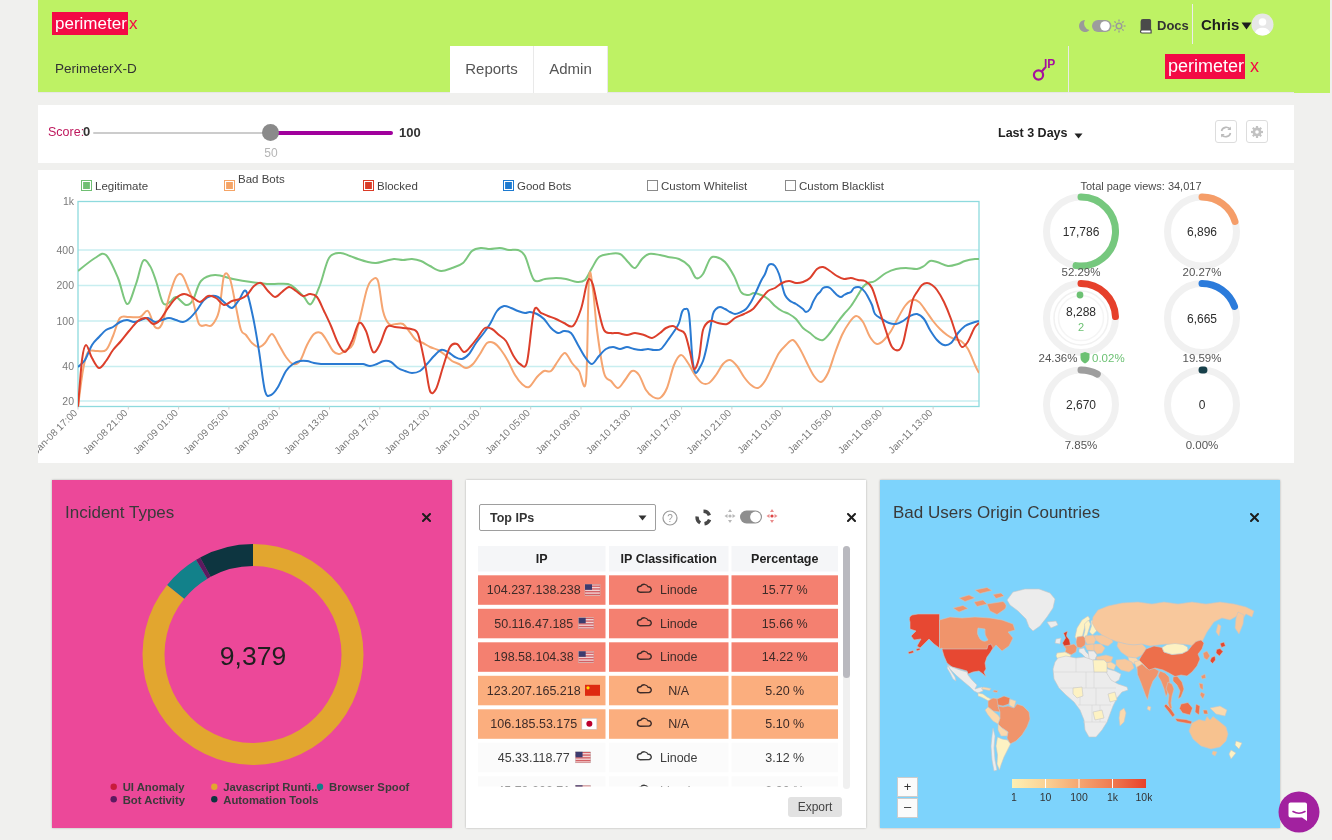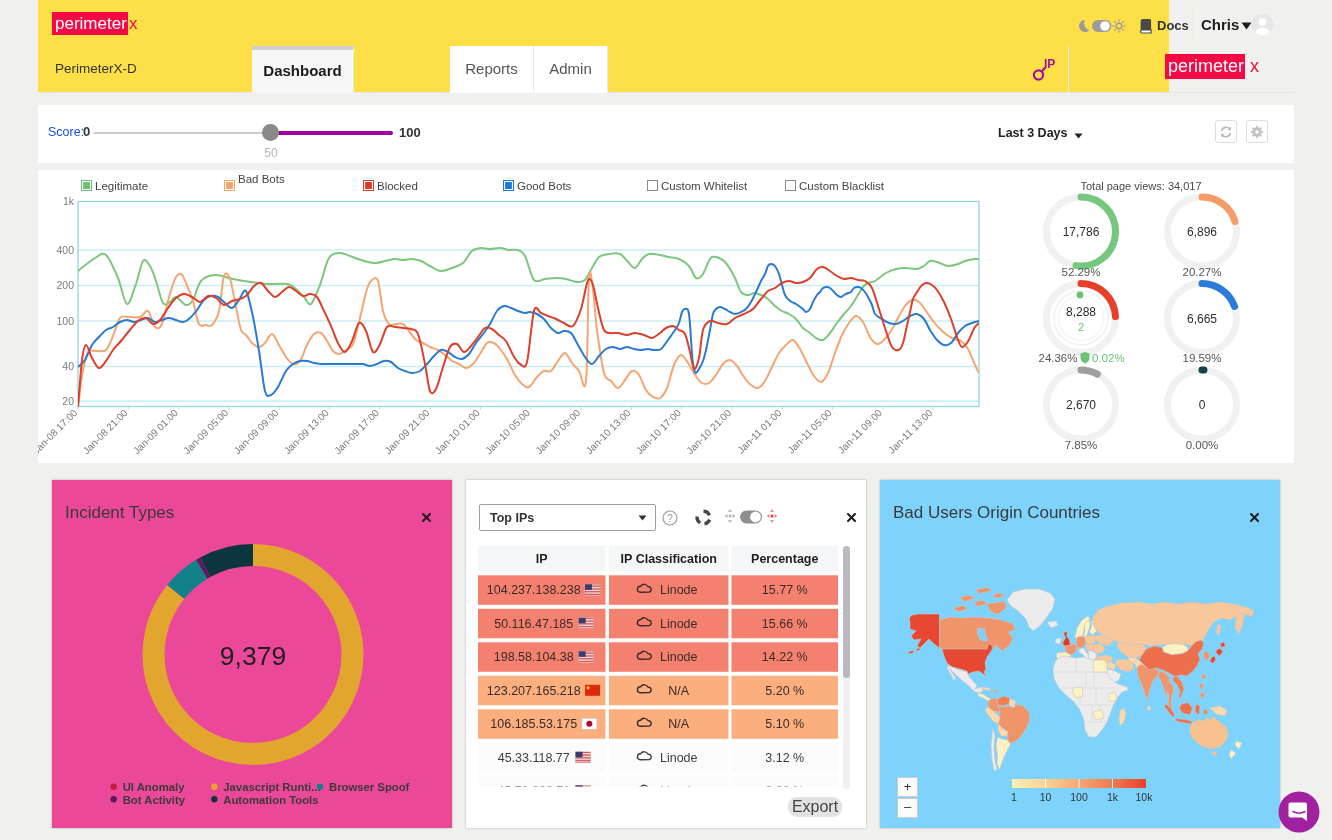--- a/index.html
+++ b/index.html
@@ -1,17 +1,17 @@
 <!DOCTYPE html>
 <html><head><meta charset="utf-8"><style>
 *{margin:0;padding:0;box-sizing:border-box}
 body{width:1332px;height:840px;background:#f0f0ee;font-family:"Liberation Sans",sans-serif;position:relative;overflow:hidden}
 .abs{position:absolute}
 </style></head><body>
-<div class="abs" style="left:38px;top:0;width:1131px;height:93px;background:#fde047">
+<div class="abs" style="left:38px;top:0;width:1292px;height:93px;background:#bef264">
     <div class="abs" style="left:14px;top:12px;height:23px;background:#f30a45;color:#fff;font-size:17px;line-height:23px;padding:0 1px 0 3px">perimeter</div>
     <div class="abs" style="left:91px;top:12px;height:23px;color:#f30a45;font-size:17px;line-height:23px">x</div>
     <svg class="abs" style="left:1040px;top:13px" width="100" height="26">
 <path d="M7,7 a6,6 0 1 0 4.5,10 a6.8,6.8 0 0 1 -4.5,-10 Z" fill="#9a9a9a"></path>
 <rect x="14" y="7" width="19.5" height="12" rx="6" fill="#9d9d9d"></rect>
 <circle cx="27" cy="13" r="4.8" fill="#fff"></circle>
 <circle cx="41" cy="13" r="2.8" fill="none" stroke="#9a9a9a" stroke-width="1.5"></circle>
 <g stroke="#9a9a9a" stroke-width="1.3">
 <line x1="41" y1="6.4" x2="41" y2="8.4"></line>
         <line x1="41" y1="17.6" x2="41" y2="19.6"></line>
@@ -33,35 +33,34 @@
     <svg class="abs" style="left:1203px;top:21.5px" width="11" height="8">
       <path d="M0.5,0.5 L10.5,0.5 L5.5,7.5 Z" fill="#1d1d1d"></path>
     </svg>
     <svg class="abs" style="left:1213px;top:13px" width="24" height="24">
 <circle cx="11.5" cy="11.5" r="11" fill="#e7e7e7"></circle>
 <circle cx="11.5" cy="9" r="3.8" fill="#fff"></circle>
 <path d="M4,19.5 a7.8,6.6 0 0 1 15,0 a11,11 0 0 1 -15,0 Z" fill="#fff"></path>
 </svg>
     <div class="abs" style="left:0;top:46px;width:1256px;height:47px;border-bottom:1px solid #e6e6e6"></div>
     <div class="abs" style="left:17px;top:61px;font-size:13.5px;color:#333">PerimeterX-D</div>
-    <div class="abs" style="left:214px;top:46px;width:102px;height:47px;background:#f7f7f7;border-top:4px solid #d0d0d0;border-right:1px solid #e9e9e9;text-align:center;line-height:42px;font-size:15px;font-weight:bold;color:#1b1b1b">Dashboard</div>
     <div class="abs" style="left:412px;top:46px;width:84px;height:47px;background:#fff;border-right:1px solid #e9e9e9;text-align:center;line-height:46px;font-size:15px;color:#555">Reports</div>
     <div class="abs" style="left:496px;top:46px;width:74px;height:47px;background:#fff;border-right:1px solid #e9e9e9;text-align:center;line-height:46px;font-size:15px;color:#555">Admin</div>
     <div class="abs" style="left:570px;top:46px;width:1px;height:47px"></div>
     <svg class="abs" style="left:993px;top:57px" width="26" height="27">
 <circle cx="7.5" cy="18" r="4.6" fill="none" stroke="#a5119d" stroke-width="2.2"></circle>
 <line x1="10.8" y1="14.4" x2="14.2" y2="10.6" stroke="#a5119d" stroke-width="2.2"></line>
 <text x="13" y="11" font-size="12" font-weight="bold" fill="#a5119d" font-family="Liberation Sans,sans-serif">IP</text>
 </svg>
     <div class="abs" style="left:1030px;top:46px;width:1px;height:47px;background:#e9e9e9"></div>
     <div class="abs" style="left:1127px;top:54px;height:25px;background:#f30a45;color:#fff;font-size:18px;line-height:25px;padding:0 1px 0 3px">perimeter</div>
     <div class="abs" style="left:1212px;top:54px;height:25px;color:#f30a45;font-size:18px;line-height:25px">x</div>
   </div>
 <div class="abs" style="left:38px;top:105px;width:1256px;height:58px;background:#fff">
-    <div class="abs" style="left:10px;top:19.5px;font-size:12.5px;color:#1d4ed8">Score:</div>
+    <div class="abs" style="left:10px;top:19.5px;font-size:12.5px;color:#be185d">Score:</div>
     <div class="abs" style="left:45px;top:19px;font-size:13px;font-weight:bold;color:#333">0</div>
     <div class="abs" style="left:55px;top:26.5px;width:177px;height:2.5px;background:#ccc;border-radius:2px"></div>
     <div class="abs" style="left:232px;top:25.5px;width:123px;height:4.5px;background:#a0009c;border-radius:2px"></div>
     <div class="abs" style="left:224px;top:19px;width:17px;height:17px;border-radius:50%;background:#8a8a8a"></div>
     <div class="abs" style="left:361px;top:20px;font-size:13px;font-weight:bold;color:#333">100</div>
     <div class="abs" style="left:225px;top:41px;width:16px;text-align:center;font-size:12px;color:#b5b5b5">50</div>
     <div class="abs" style="left:960px;top:20.5px;font-size:12.5px;font-weight:bold;color:#222">Last 3 Days</div>
     <svg class="abs" style="left:1036px;top:28px" width="9" height="6">
       <path d="M0.5,0.5 L8.5,0.5 L4.5,5.5 Z" fill="#222"></path>
     </svg>
@@ -406,21 +405,21 @@
           <rect y="9.82" width="15" height="0.8" fill="#c8383d"></rect>
           <rect width="7" height="5.5" fill="#3c3b6e"></rect>
         </g>
         <path transform="translate(170.75,305.8)" d="M3.5,7.5 a3,3 0 0 1 0.4,-6 a4,3.6 0 0 1 7.4,0.6 a2.6,2.6 0 0 1 1.2,5.1 Z" fill="none" stroke="#3d3d3d" stroke-width="1.4" stroke-linejoin="round"></path>
         <text x="212.75" y="315.3" font-size="12.5" fill="#3d3d3d" text-anchor="middle">Linode</text>
         <text x="318.75" y="315.3" font-size="12.5" fill="#3d3d3d" text-anchor="middle">2.90 %</text>
       </g>
       <rect x="377" y="66" width="7" height="243" rx="3.5" fill="#f0f0f0"></rect>
       <rect x="377" y="66" width="7" height="132" rx="3.5" fill="#b9b9bf"></rect>
     </svg>
-    <div class="abs" style="left:322px;top:317px;width:54px;height:20px;background:#e2e2e2;border-radius:9px;text-align:center;line-height:20px;font-size:16px;color:#444">Export</div>
+    <div class="abs" style="left:322px;top:317px;width:54px;height:20px;background:#e2e2e2;border-radius:3px;text-align:center;line-height:20px;font-size:12px;color:#444">Export</div>
   </div>
 <div class="abs" style="left:880px;top:480px;width:400px;height:348px;background:#7dd3fc;box-shadow:0 0 2px rgba(0,0,0,0.28);overflow:hidden">
     <div class="abs" style="left:13px;top:23px;font-size:17px;color:#3a3a3a">Bad Users Origin Countries</div>
     <svg class="abs" style="left:370px;top:33px" width="9" height="9">
       <g stroke="#1d1d1d" stroke-width="2" stroke-linecap="round">
         <line x1="1" y1="1" x2="8" y2="8"></line>
         <line x1="8" y1="1" x2="1" y2="8"></line>
       </g>
     </svg>
     <svg width="400" height="230" style="position:absolute;left:0;top:80px">

